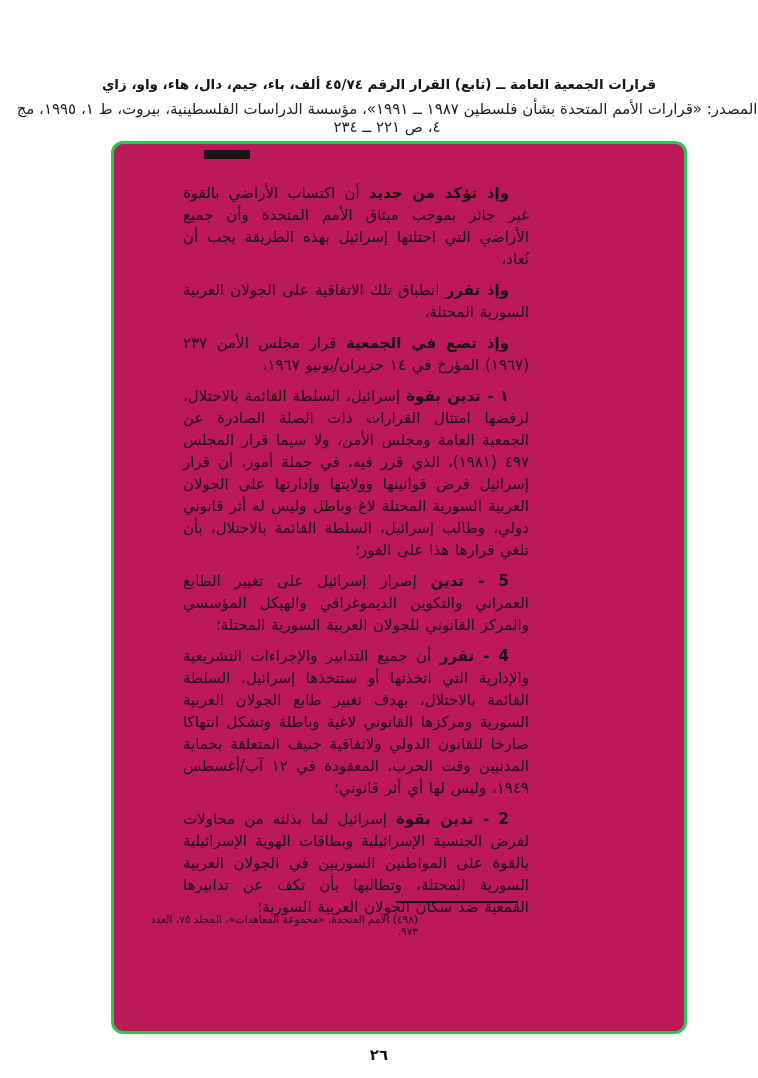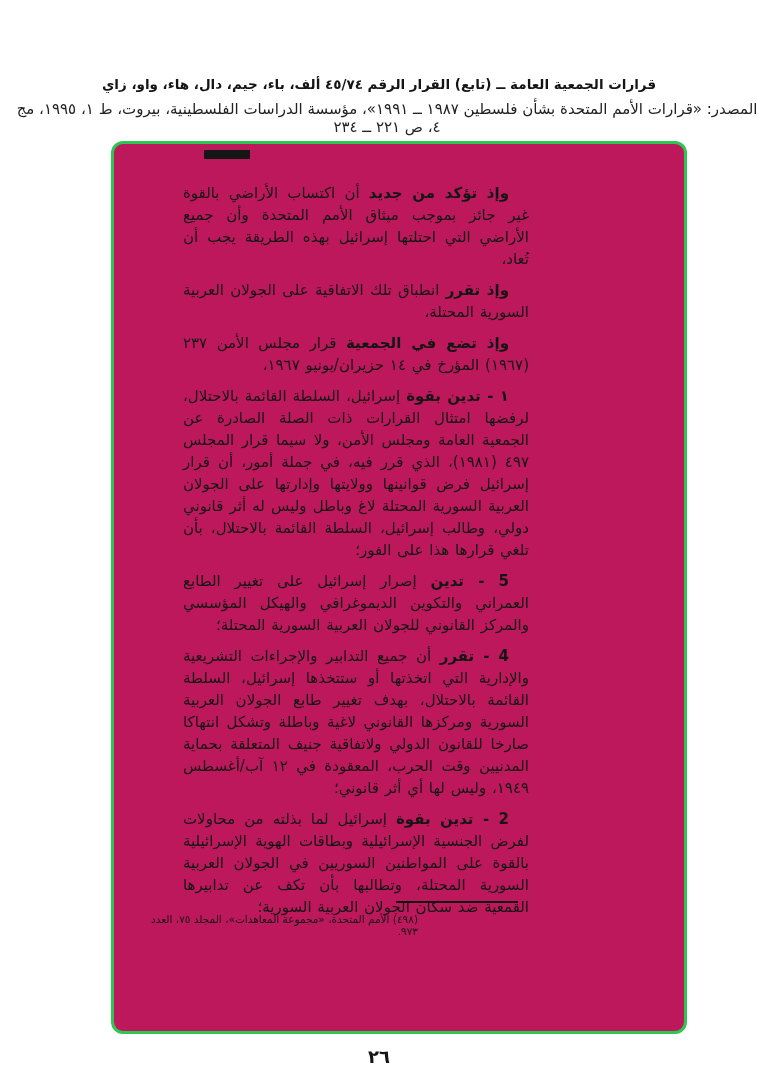--- a/index.html
+++ b/index.html
@@ -90,21 +90,21 @@
     font-size: 10.5px;
     text-align: right;
     margin-right: 100px;
     line-height: 12px;
   }
   .page-number {
     position: absolute;
     top: 1046px;
     left: 0; right: 0;
     text-align: center;
-    font-size: 18px;
+    font-size: 15px;
     font-weight: bold;
   }
 </style>
 </head>
 <body>
 
 <div class="page">
 
   <div class="doc-title">قرارات الجمعية العامة ــ (تابع) القرار الرقم ٤٥/٧٤ ألف، باء، جيم، دال، هاء، واو، زاي</div>
   <div class="doc-source">المصدر: «قرارات الأمم المتحدة بشأن فلسطين ١٩٨٧ ــ ١٩٩١»، مؤسسة الدراسات الفلسطينية، بيروت، ط ١، ١٩٩٥، مج ٤، ص ٢٢١ ــ ٢٣٤</div>

